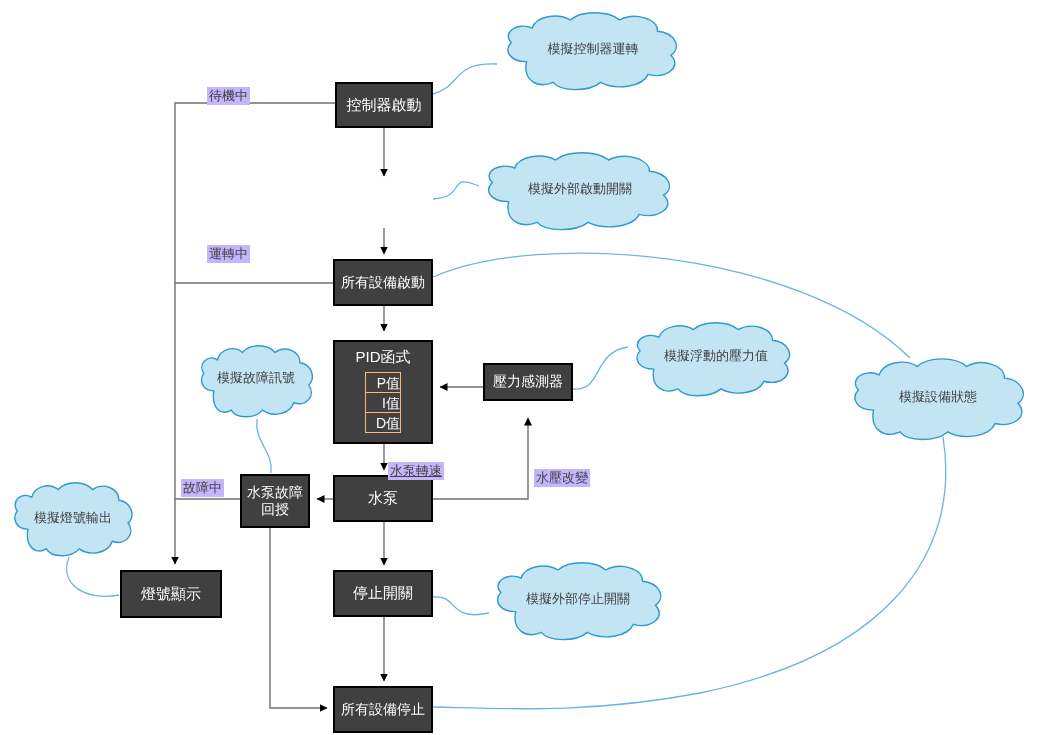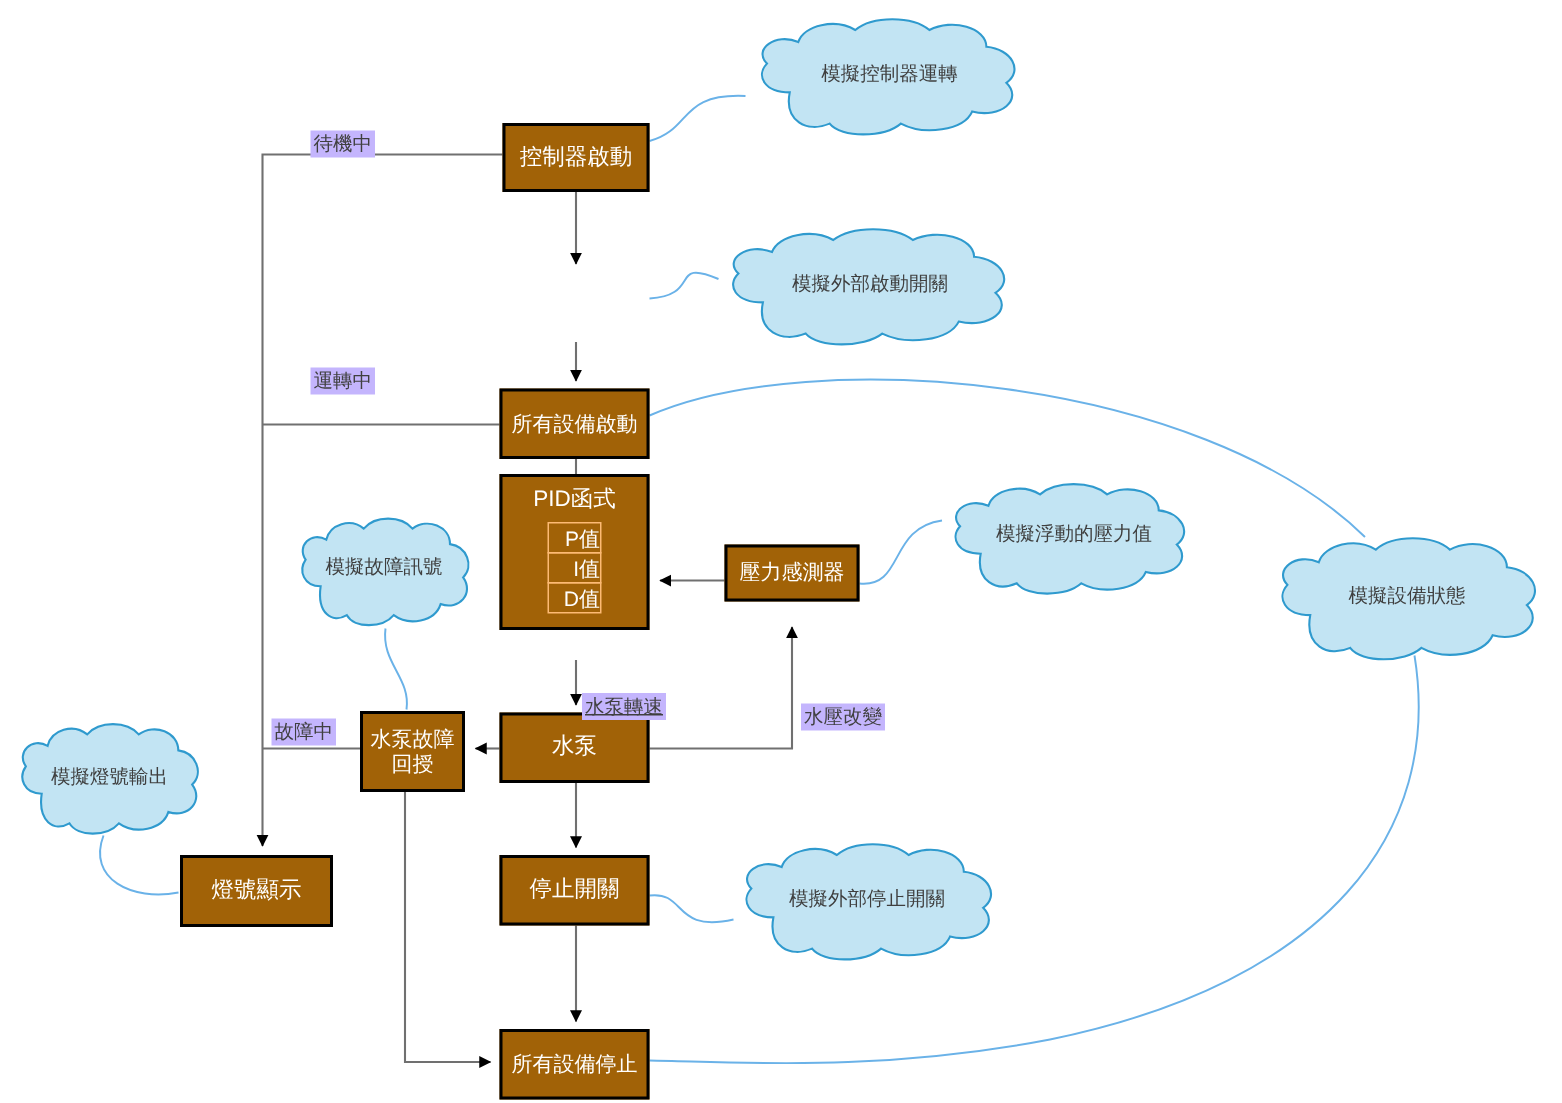--- a/index.html
+++ b/index.html
@@ -1,21 +1,21 @@
 <!DOCTYPE html>
 <html><head>
 <meta charset="utf-8">
 <style>
   html,body{margin:0;padding:0;background:#ffffff;}
   body{font-family:"Liberation Sans","DejaVu Sans",sans-serif;}
   #canvas{position:relative;width:1041px;height:735px;background:#ffffff;overflow:hidden;}
   svg.layer{position:absolute;left:0;top:0;width:1041px;height:735px;}
   .node{
     position:absolute;display:flex;align-items:center;justify-content:center;
-    background:#a16207;border:2px solid #000;color:#fff;
+    background:#404040;border:2px solid #000;color:#fff;
     font-size:15px;text-align:center;box-sizing:border-box;line-height:1.25;
   }
   .pid-node{flex-direction:column;justify-content:flex-start;padding-top:6px;}
   .pid-title{font-size:15px;margin-bottom:6px;}
   .pid-sub{
     width:36px;border:1px solid #fdba74;color:#fff;font-size:14px;
     text-align:right;line-height:20px;height:21px;box-sizing:border-box;
     margin-top:-1px;
   }
   .cloud-label{
@@ -82,21 +82,21 @@
   <div class="cloud-label" style="left:580px;top:189px;">模擬外部啟動開關</div>
   <div class="cloud-label" style="left:716px;top:356px;">模擬浮動的壓力值</div>
   <div class="cloud-label" style="left:938px;top:397px;">模擬設備狀態</div>
   <div class="cloud-label" style="left:256px;top:378px;">模擬故障訊號</div>
   <div class="cloud-label" style="left:73px;top:518px;">模擬燈號輸出</div>
   <div class="cloud-label" style="left:578px;top:599px;">模擬外部停止開關</div>
 
   <div class="node" style="left:335px;top:82px;width:98px;height:46px;">控制器啟動</div>
   <div class="node" style="left:333px;top:259px;width:100px;height:47px;font-size:14px;">所有設備啟動</div>
 
-  <div class="node pid-node" style="left:333px;top:316px;width:100px;height:104px;">
+  <div class="node pid-node" style="left:333px;top:340px;width:100px;height:104px;">
     <div class="pid-title">PID函式</div>
     <div class="pid-sub">P值</div>
     <div class="pid-sub">I值</div>
     <div class="pid-sub">D值</div>
   </div>
 
   <div class="node" style="left:483px;top:363px;width:90px;height:38px;font-size:14px;">壓力感測器</div>
   <div class="node" style="left:333px;top:475px;width:100px;height:47px;">水泵</div>
   <div class="node" style="left:240px;top:474px;width:70px;height:54px;font-size:14px;padding:2px;">水泵故障回授</div>
   <div class="node" style="left:120px;top:570px;width:102px;height:48px;">燈號顯示</div>

